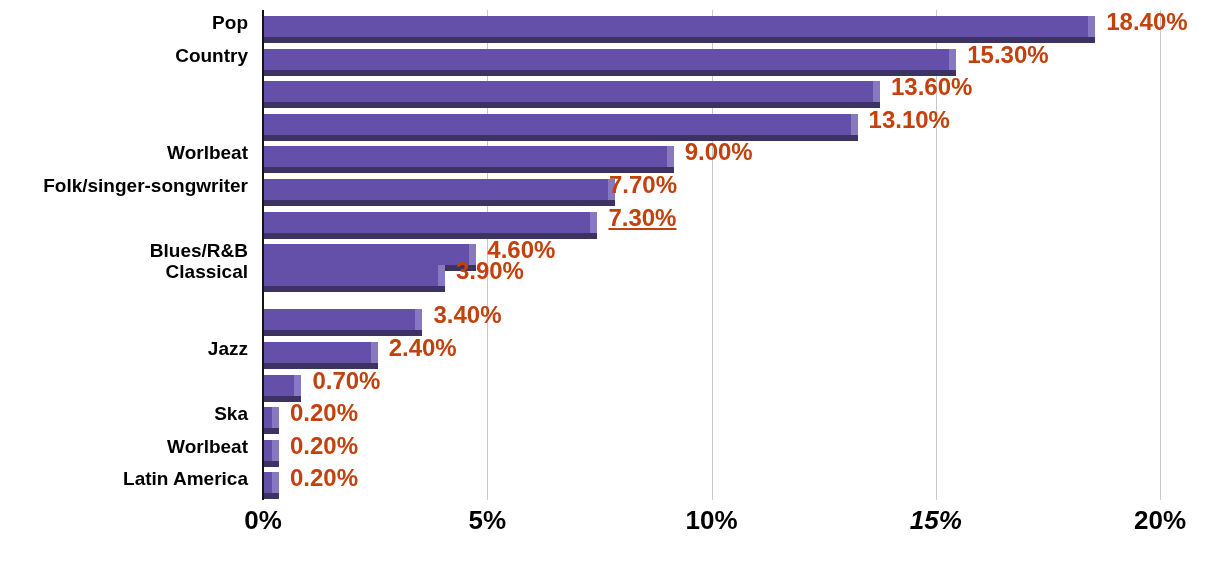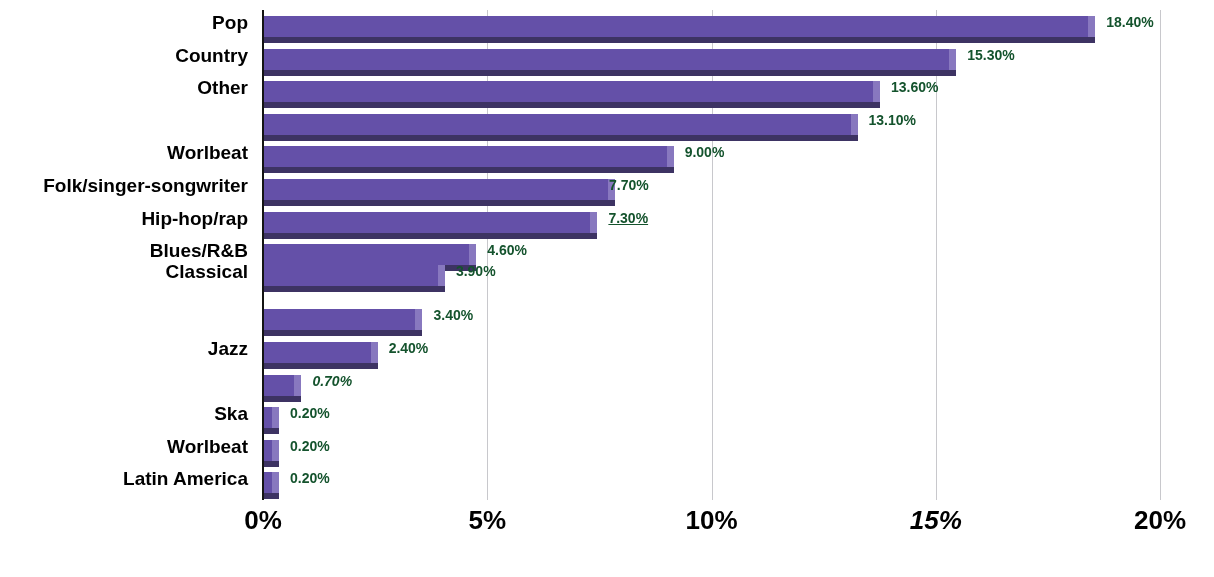--- a/index.html
+++ b/index.html
@@ -93,23 +93,23 @@
     left: 0;
     top: 21px;
     height: 6px;
     background: #3d3363;
   }
   .bar-value {
     position: absolute;
     top: 0;
     height: 24px;
     line-height: 24px;
-    font-size: 14px;
+    font-size: 24px;
     font-weight: bold;
-    color: #14532d;
+    color: #c2410c;
     white-space: nowrap;
   }
 
   
   .xtick {
     position: absolute;
     top: 505px;
     width: 120px;
     margin-left: -60px;
     text-align: center;
@@ -147,21 +147,20 @@
       <div class="row" style="top: 42.6px;">
         <div class="cat-label">Country</div>
         <div class="bar-wrap" style="width: 693.205px;">
           <div class="bar-shadow" style="width: 693.205px;"></div>
           <div class="bar-body" style="width: 686.205px;"></div>
           <div class="bar-right" style="left: 686.205px;"></div>
         </div>
         <div class="bar-value" style="left: 967.205px;">15.30%</div>
       </div>
       <div class="row" style="top: 75.2px;">
-        <div class="cat-label">Other</div>
         <div class="bar-wrap" style="width: 616.96px;">
           <div class="bar-shadow" style="width: 616.96px;"></div>
           <div class="bar-body" style="width: 609.96px;"></div>
           <div class="bar-right" style="left: 609.96px;"></div>
         </div>
         <div class="bar-value" style="left: 890.96px;">13.60%</div>
       </div>
       <div class="row" style="top: 107.8px;">
         <div class="bar-wrap" style="width: 594.535px;">
           <div class="bar-shadow" style="width: 594.535px;"></div>
@@ -182,21 +181,20 @@
       <div class="row" style="top: 173px;">
         <div class="cat-label">Folk/singer-songwriter</div>
         <div class="bar-wrap" style="width: 352.345px;">
           <div class="bar-shadow" style="width: 352.345px;"></div>
           <div class="bar-body" style="width: 345.345px;"></div>
           <div class="bar-right" style="left: 345.345px;"></div>
         </div>
         <div class="bar-value" style="left: 609px;">7.70%</div>
       </div>
       <div class="row" style="top: 205.6px;">
-        <div class="cat-label">Hip-hop/rap</div>
         <div class="bar-wrap" style="width: 334.405px;">
           <div class="bar-shadow" style="width: 334.405px;"></div>
           <div class="bar-body" style="width: 327.405px;"></div>
           <div class="bar-right" style="left: 327.405px;"></div>
         </div>
         <div class="bar-value" style="left: 608.405px; text-decoration: underline;">7.30%</div>
       </div>
       <div class="row" style="top: 238.2px;">
         <div class="cat-label">Blues/R&amp;B</div>
         <div class="bar-wrap" style="width: 213.31px;">
@@ -231,21 +229,21 @@
           <div class="bar-right" style="left: 107.64px;"></div>
         </div>
         <div class="bar-value" style="left: 388.64px;">2.40%</div>
       </div>
       <div class="row" style="top: 368.6px;">
         <div class="bar-wrap" style="width: 38.395px;">
           <div class="bar-shadow" style="width: 38.395px;"></div>
           <div class="bar-body" style="width: 31.395px;"></div>
           <div class="bar-right" style="left: 31.395px;"></div>
         </div>
-        <div class="bar-value" style="left: 312.395px; font-style: italic;">0.70%</div>
+        <div class="bar-value" style="left: 312.395px;">0.70%</div>
       </div>
       <div class="row" style="top: 401.2px;">
         <div class="cat-label">Ska</div>
         <div class="bar-wrap" style="width: 15.97px;">
           <div class="bar-shadow" style="width: 15.97px;"></div>
           <div class="bar-body" style="width: 8.97px;"></div>
           <div class="bar-right" style="left: 8.97px;"></div>
         </div>
         <div class="bar-value" style="left: 289.97px;">0.20%</div>
       </div>

